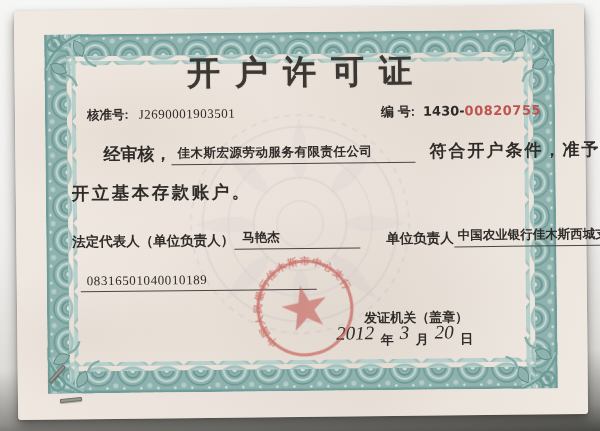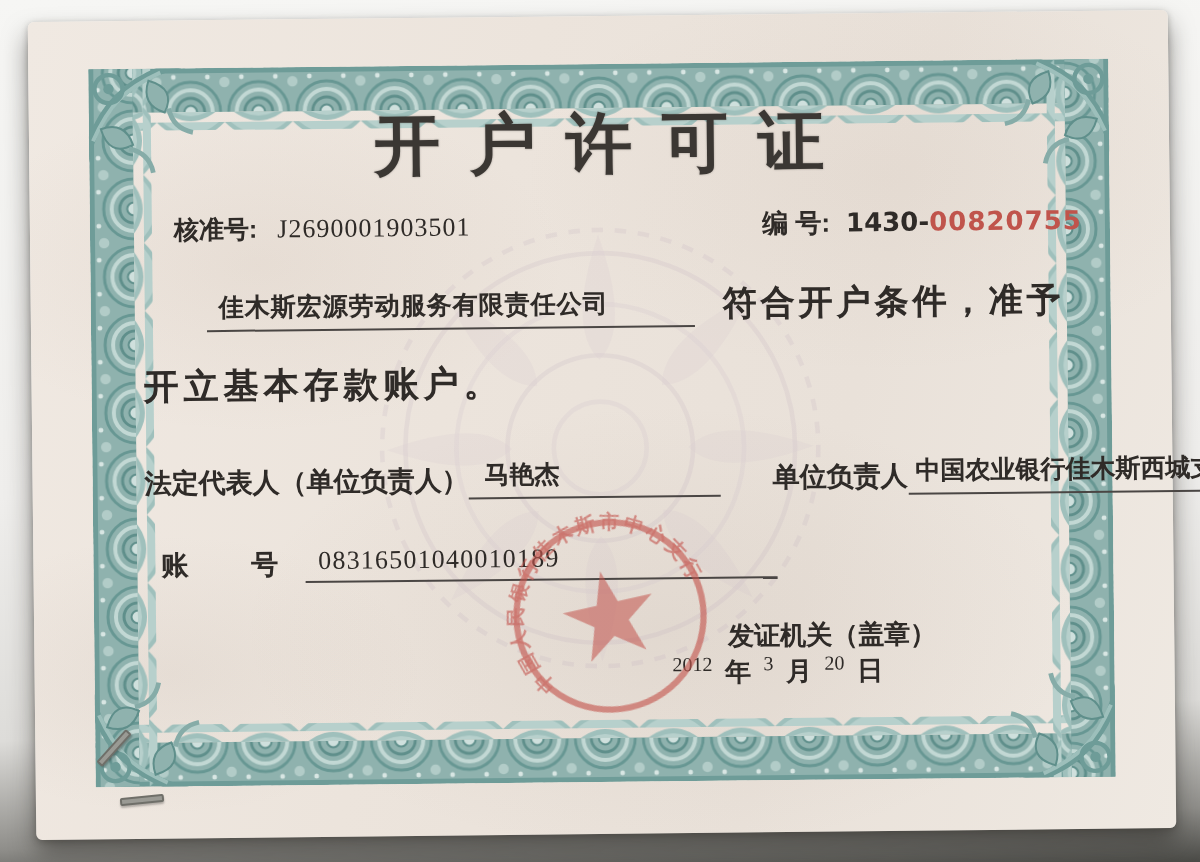--- a/index.html
+++ b/index.html
@@ -62,22 +62,22 @@
     border-bottom:1.2px solid #4a4644;
   }
   .acctline{ top:263px; left:64px; font-size:13.5px; font-weight:bold; display:flex; align-items:flex-end;}
   .acctline .label{ letter-spacing:14px; }
   .acctline .num{
     font-family:"Liberation Serif",serif; font-weight:normal; font-size:13px;
     width:236px; padding:0 4px 2px 6px; border-bottom:1.2px solid #4a4644; letter-spacing:.6px;
   }
   .issuer{ top:302px; left:347px; font-size:13px; font-weight:bold;}
   .dateline{ top:320px; left:316px; font-size:13px; font-weight:bold;}
-  .dateline .dnum{ font-family:"Liberation Serif",serif; font-weight:normal; font-size:10px;
-    position:relative; top:-5px; padding:0 3px; }
+  .dateline .dnum{ font-family:"Liberation Serif",serif; font-weight:normal; font-size:19px;
+    position:relative; top:-5px; padding:0 3px;font-style:italic; }
   
   .seal{ position:absolute; left:236px; top:248px; width:104px; height:104px;
     opacity:.78; transform:rotate(-12deg); filter:blur(.3px); pointer-events:none;}
   
   .staple{ position:absolute; width:22px; height:4px; background:#9a9a94;
     border:1px solid #6f6f69; border-radius:1px; box-shadow:0 1px 1px rgba(0,0,0,.25);}
   .staple1{ left:46px; top:372px; transform:rotate(-48deg);}
   .staple2{ left:60px; top:398px; transform:rotate(-6deg);}
 </style>
 </head>
@@ -167,35 +167,35 @@
 
     <div class="row approval">
       <span>核准号:</span><span class="num">J2690001903501</span>
     </div>
 
     <div class="row serial">
       <span>编 号:</span><span class="pre">1430-</span><span class="red">00820755</span>
     </div>
 
     <div class="row body1">
+      <span>经审核，</span>
       <span class="company">佳木斯宏源劳动服务有限责任公司</span>
       <span class="after">符合开户条件，准予</span>
     </div>
 
     <div class="row body2">开立基本存款账户。</div>
 
     <div class="row repline">
       <span>法定代表人（单位负责人）</span>
       <span class="name">马艳杰</span>
       <span class="banklabel">单位负责人</span>
       <span class="bank">中国农业银行佳木斯西城支行</span>
     </div>
 
     <div class="row acctline">
-      <span class="label">账  号</span>
       <span class="num">08316501040010189</span>
     </div>
 
     <div class="row issuer">发证机关（盖章）</div>
     <div class="row dateline">
       <span class="dnum">2012</span>
       <span>年</span>
       <span class="dnum">3</span>
       <span>月</span>
       <span class="dnum">20</span>

